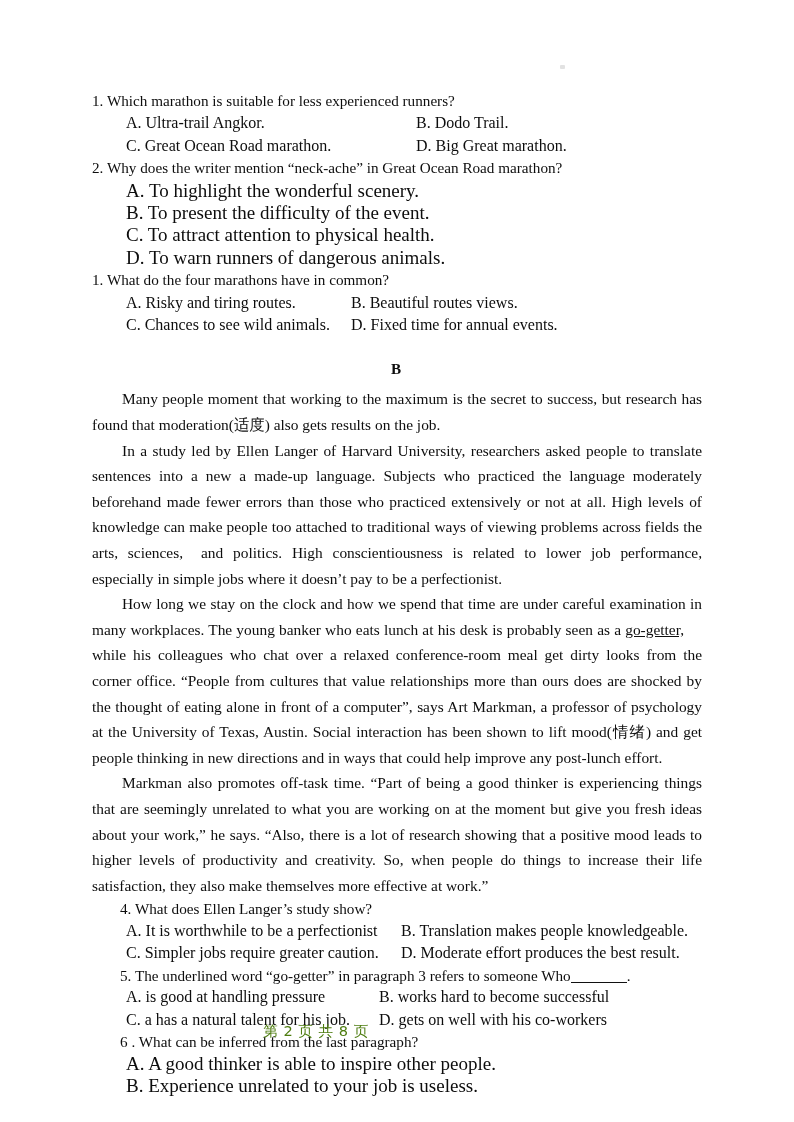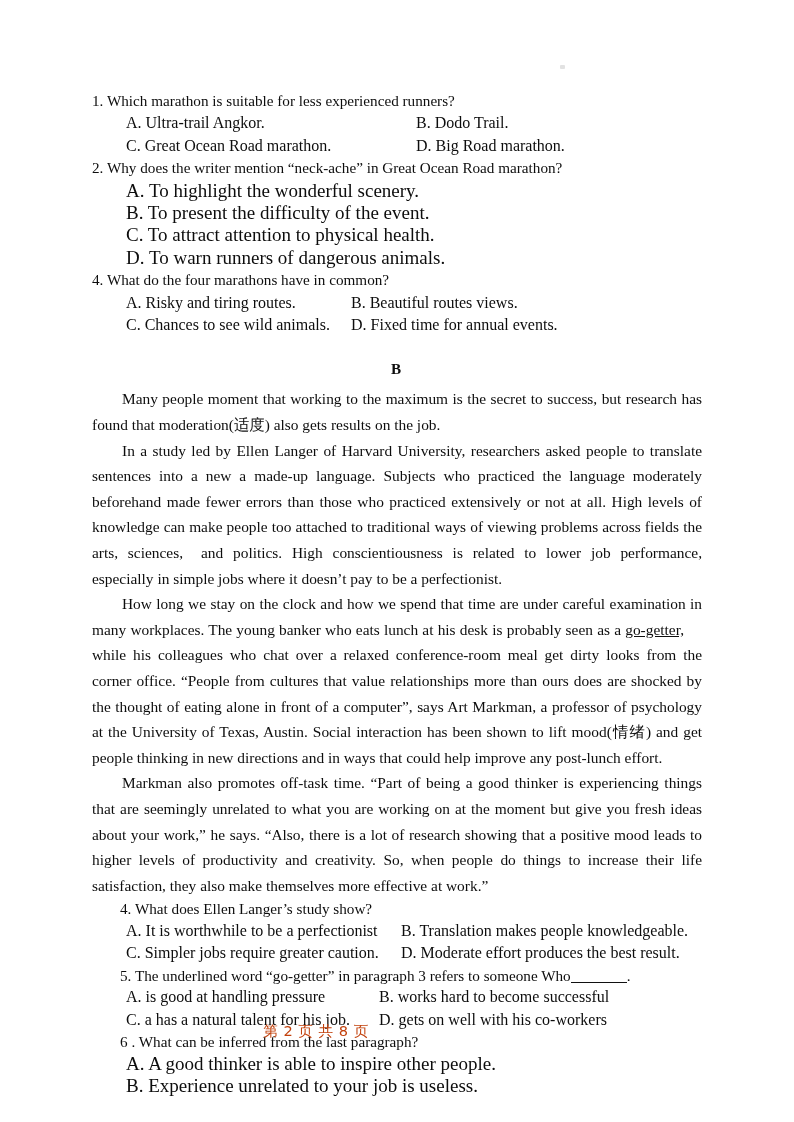--- a/index.html
+++ b/index.html
@@ -107,54 +107,54 @@
   
   .footer {
     position: absolute;
     left: 0;
     top: 1022px;
     width: 632px;
     text-align: center;
     font-size: 14.6px;
     font-family: "DejaVu Sans", "Liberation Sans", sans-serif;
     letter-spacing: 0.5px;
-    color: #c2410c;
+    color: #4d7c0f;
   }
 </style>
 </head>
 <body>
 
 <div class="page">
 
   <div class="scan-speck"></div>
 
   <div class="content">
 
     <div>
       <p class="q-stem">1. Which marathon is suitable for less experienced runners?</p>
       <div class="opt-row cols-q1">
         <span class="col-a">A. Ultra-trail Angkor.</span>
         <span class="col-b">B. Dodo Trail.</span>
       </div>
       <div class="opt-row cols-q1">
         <span class="col-a">C. Great Ocean Road marathon.</span>
-        <span class="col-b">D. Big Road marathon.</span>
+        <span class="col-b">D. Big Great marathon.</span>
       </div>
     </div>
 
     <div>
       <p class="q-stem">2. Why does the writer mention “neck-ache” in Great Ocean Road marathon?</p>
       <div class="opt-line">A. To highlight the wonderful scenery.</div>
       <div class="opt-line">B. To present the difficulty of the event.</div>
       <div class="opt-line">C. To attract attention to physical health.</div>
       <div class="opt-line">D. To warn runners of dangerous animals.</div>
     </div>
 
     <div>
-      <p class="q-stem">4. What do the four marathons have in common?</p>
+      <p class="q-stem">1. What do the four marathons have in common?</p>
       <div class="opt-row cols-q3">
         <span class="col-a">A. Risky and tiring routes.</span>
         <span class="col-b">B. Beautiful routes views.</span>
       </div>
       <div class="opt-row cols-q3">
         <span class="col-a">C. Chances to see wild animals.</span>
         <span class="col-b">D. Fixed time for annual events.</span>
       </div>
     </div>
 

